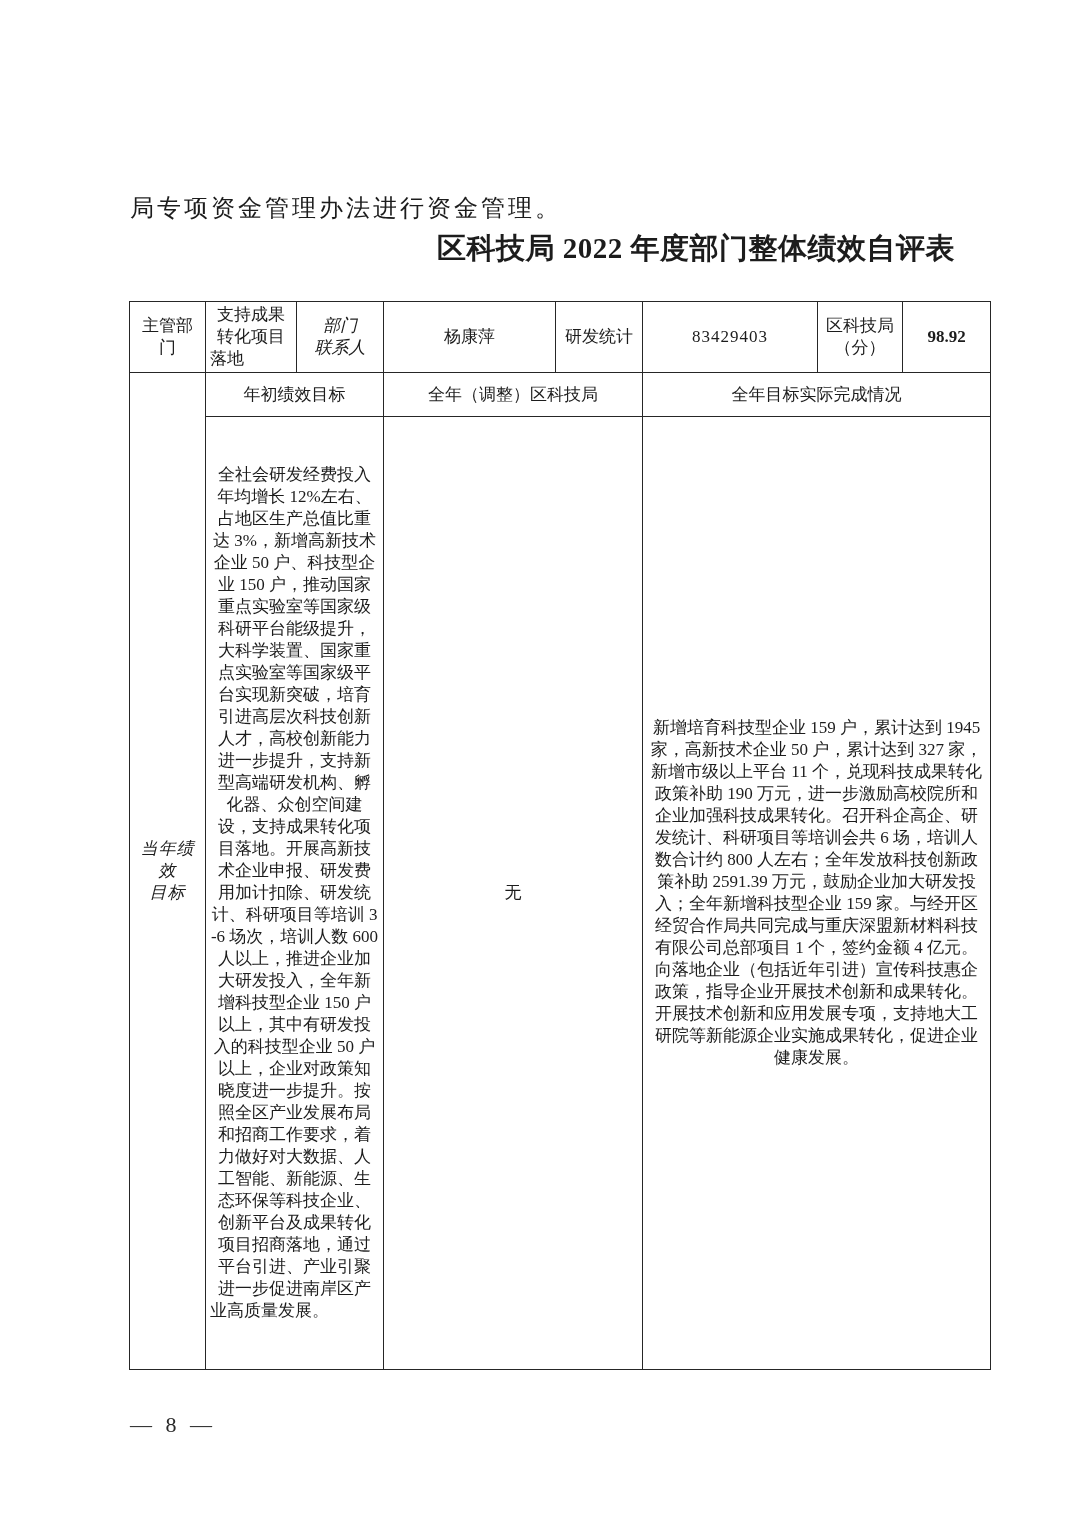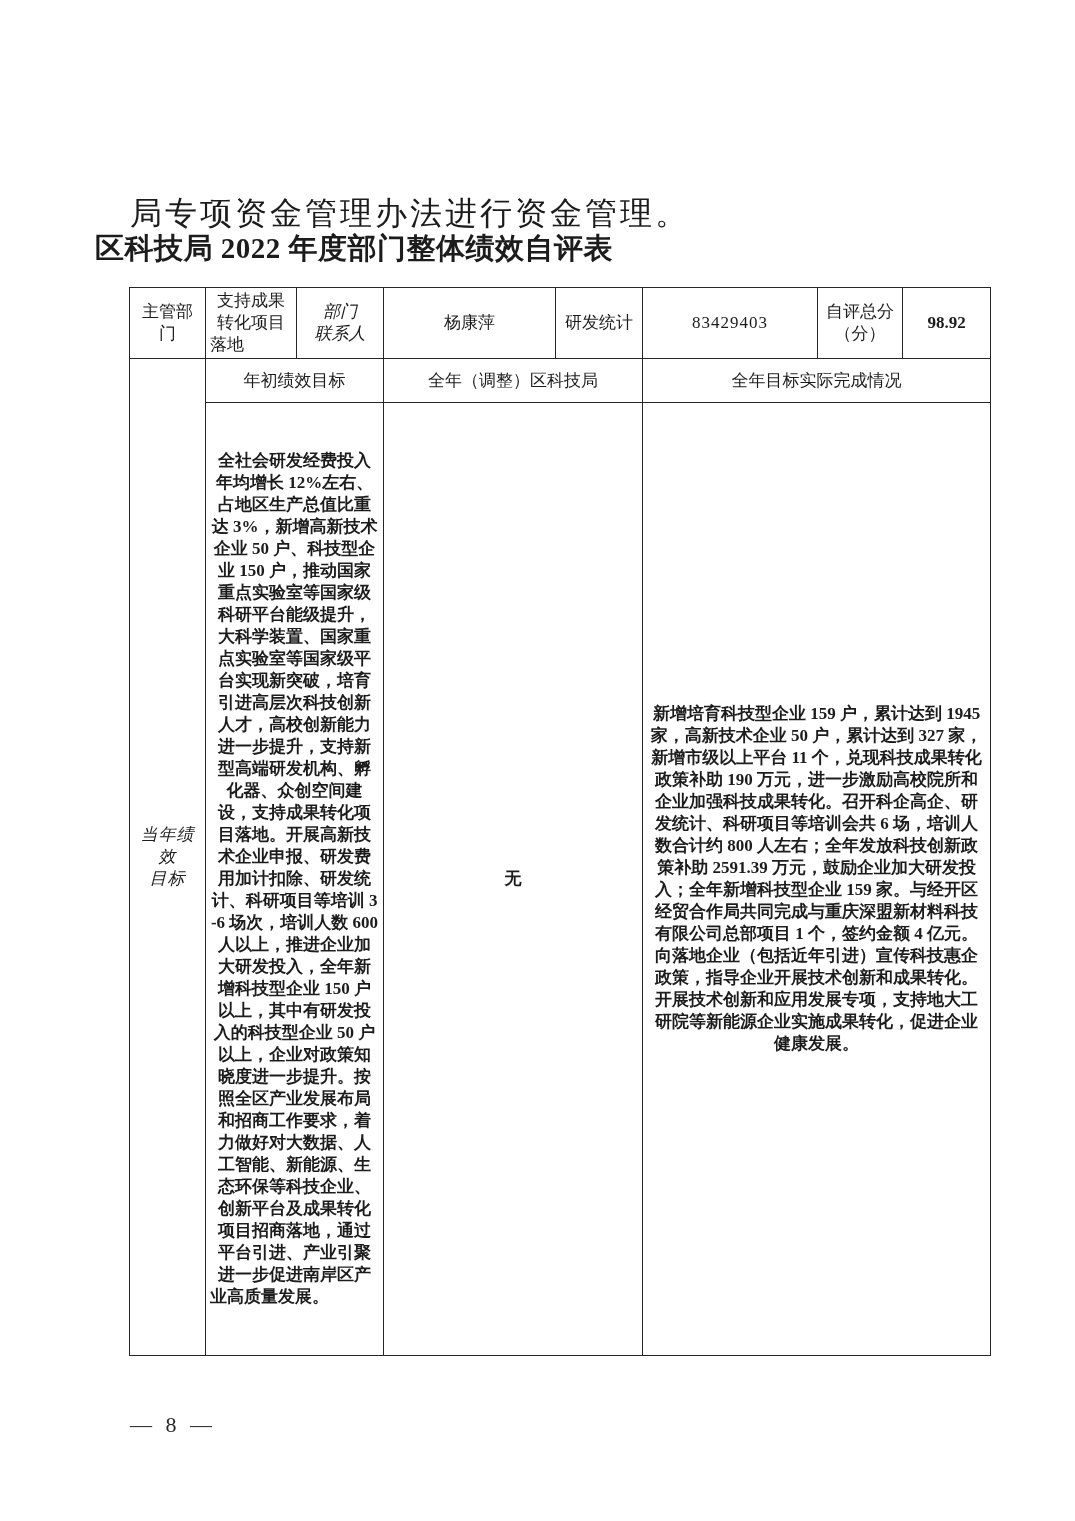--- a/index.html
+++ b/index.html
@@ -13,57 +13,57 @@
     height: 1521px;
     font-family: "Liberation Serif", "DejaVu Serif", serif;
     color: #1c1c1c;
     overflow: hidden;
   }
   .intro {
     position: absolute;
     left: 130px;
     top: 192px;
     margin: 0;
-    font-size: 32px;
+    font-size: 24px;
     letter-spacing: 3px;
     white-space: nowrap;
   }
   .doc-title {
     position: absolute;
     left: 95px;
     top: 229px;
     width: 860px;
     margin: 0;
-    text-align: left;
+    text-align: right;
     font-size: 29px;
     font-weight: bold;
     letter-spacing: 0.5px;
     white-space: nowrap;
   }
   table.eval {
     position: absolute;
     left: 129px;
-    top: 287px;
+    top: 301px;
     width: 861px;
     border-collapse: collapse;
     table-layout: fixed;
   }
   table.eval td {
     border: 1.5px solid #262626;
     font-size: 17px;
     line-height: 22px;
     text-align: center;
     vertical-align: middle;
     padding: 2px 4px;
     word-break: break-all;
     overflow: hidden;
   }
   tr.r1 td { height: 63px; }
   tr.r2 td { height: 39px; }
-  tr.r3 td { height: 948px; font-weight: bold; }
+  tr.r3 td { height: 948px; }
 
   td.supervisor-value {
     text-align: justify;
     text-align-last: left;
     padding: 0 8px;
     line-height: 20px;
   }
   td.prewrap {
     white-space: pre-line;
     font-style: italic;
@@ -125,21 +125,21 @@
   </colgroup>
   <tbody>
     <tr class="r1">
       <td>主管部门</td>
       <td class="supervisor-value">支持成果转化项目落地</td>
       <td class="prewrap">部门
 联系人</td>
       <td>杨康萍</td>
       <td>研发统计</td>
       <td class="phone-value">83429403</td>
-      <td>自评总分（分）</td>
+      <td>区科技局（分）</td>
       <td class="score-value">98.92</td>
     </tr>
     <tr class="r2">
       <td rowspan="2" class="prewrap row-label">当年绩
 效
 目标</td>
       <td colspan="2">年初绩效目标</td>
       <td colspan="2">全年（调整）区科技局</td>
       <td colspan="3">全年目标实际完成情况</td>
     </tr>

